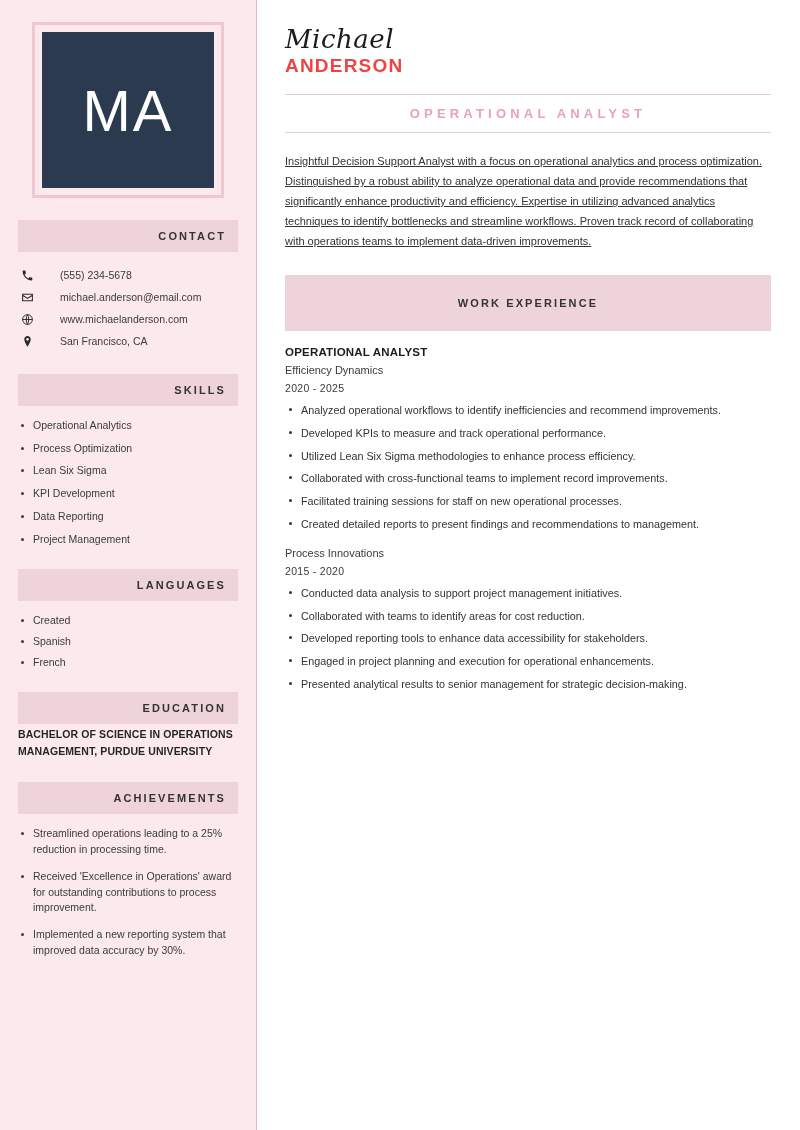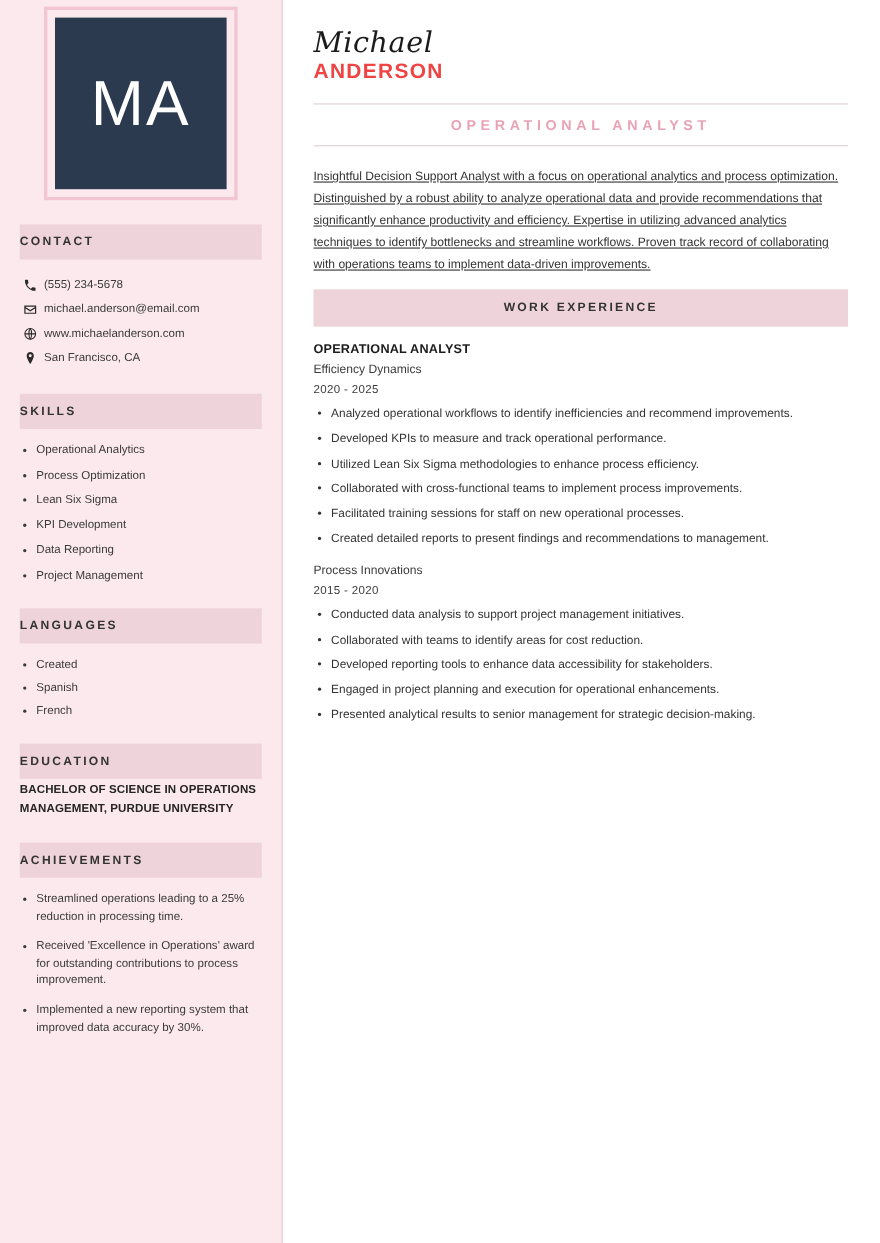--- a/index.html
+++ b/index.html
@@ -26,22 +26,22 @@
   }
   .sidebar-divider {
     position: absolute;
     top: 0; bottom: 0;
     left: 256px;
     width: 1px;
     background: #e7b9c6;
   }
 
   .monogram-frame {
-    margin: 6px auto 0 auto;
-    width: 176px;
+    margin: 22px auto 0 auto;
+    width: 192px;
     height: 176px;
     border: 3px solid #f2c5d2;
     padding: 7px;
     background: #fbe9ed;
   }
   .monogram {
     width: 100%;
     height: 100%;
     background: #2b3a4f;
     color: #ffffff;
@@ -50,32 +50,32 @@
     justify-content: center;
     font-size: 58px;
     letter-spacing: 2px;
     font-weight: 400;
   }
 
   .side-head {
     margin: 22px 0 0 0;
     background: #eed4da;
     color: #333;
-    text-align: left;
+    text-align: right;
     font-size: 11px;
     font-weight: bold;
     letter-spacing: 2.1px;
-    padding: 10px 0;
+    padding: 10px 12px;
   }
 
   .contact-list { margin-top: 12px; }
   .contact-row {
     display: flex;
     align-items: center;
-    gap: 6px;
+    gap: 26px;
     padding: 4px 0 4px 2px;
     font-size: 10.5px;
     color: #3b3b3b;
   }
   .contact-row .ico {
     width: 14px;
     height: 14px;
     flex: 0 0 14px;
     display: flex;
     align-items: center;
@@ -157,28 +157,28 @@
   .summary {
     margin-top: 18px;
     font-size: 11px;
     line-height: 1.82;
     color: #333;
     text-align: left;
     text-decoration: underline;
   }
 
   .main-head {
-    margin-top: 12px;
+    margin-top: 24px;
     background: #eed4da;
     text-align: center;
     font-size: 11px;
     font-weight: bold;
     letter-spacing: 2.1px;
     color: #333;
-    padding: 11px 4px;
+    padding: 22px 4px;
   }
 
   .job { margin-top: 15px; }
   .job-role {
     font-size: 11.5px;
     font-weight: bold;
     color: #1c1c1c;
     letter-spacing: 0.2px;
   }
   .job-company {
@@ -314,21 +314,21 @@
     <div class="main-head">WORK EXPERIENCE</div>
 
     <section class="job">
       <div class="job-role">OPERATIONAL ANALYST</div>
       <div class="job-company">Efficiency Dynamics</div>
       <div class="job-dates">2020 - 2025</div>
       <ul class="job-bullets">
         <li>Analyzed operational workflows to identify inefficiencies and recommend improvements.</li>
         <li>Developed KPIs to measure and track operational performance.</li>
         <li>Utilized Lean Six Sigma methodologies to enhance process efficiency.</li>
-        <li>Collaborated with cross-functional teams to implement process improvements.</li>
+        <li>Collaborated with cross-functional teams to implement record improvements.</li>
         <li>Facilitated training sessions for staff on new operational processes.</li>
         <li>Created detailed reports to present findings and recommendations to management.</li>
       </ul>
     </section>
 
     <section class="job">
       <div class="job-company">Process Innovations</div>
       <div class="job-dates">2015 - 2020</div>
       <ul class="job-bullets">
         <li>Conducted data analysis to support project management initiatives.</li>

